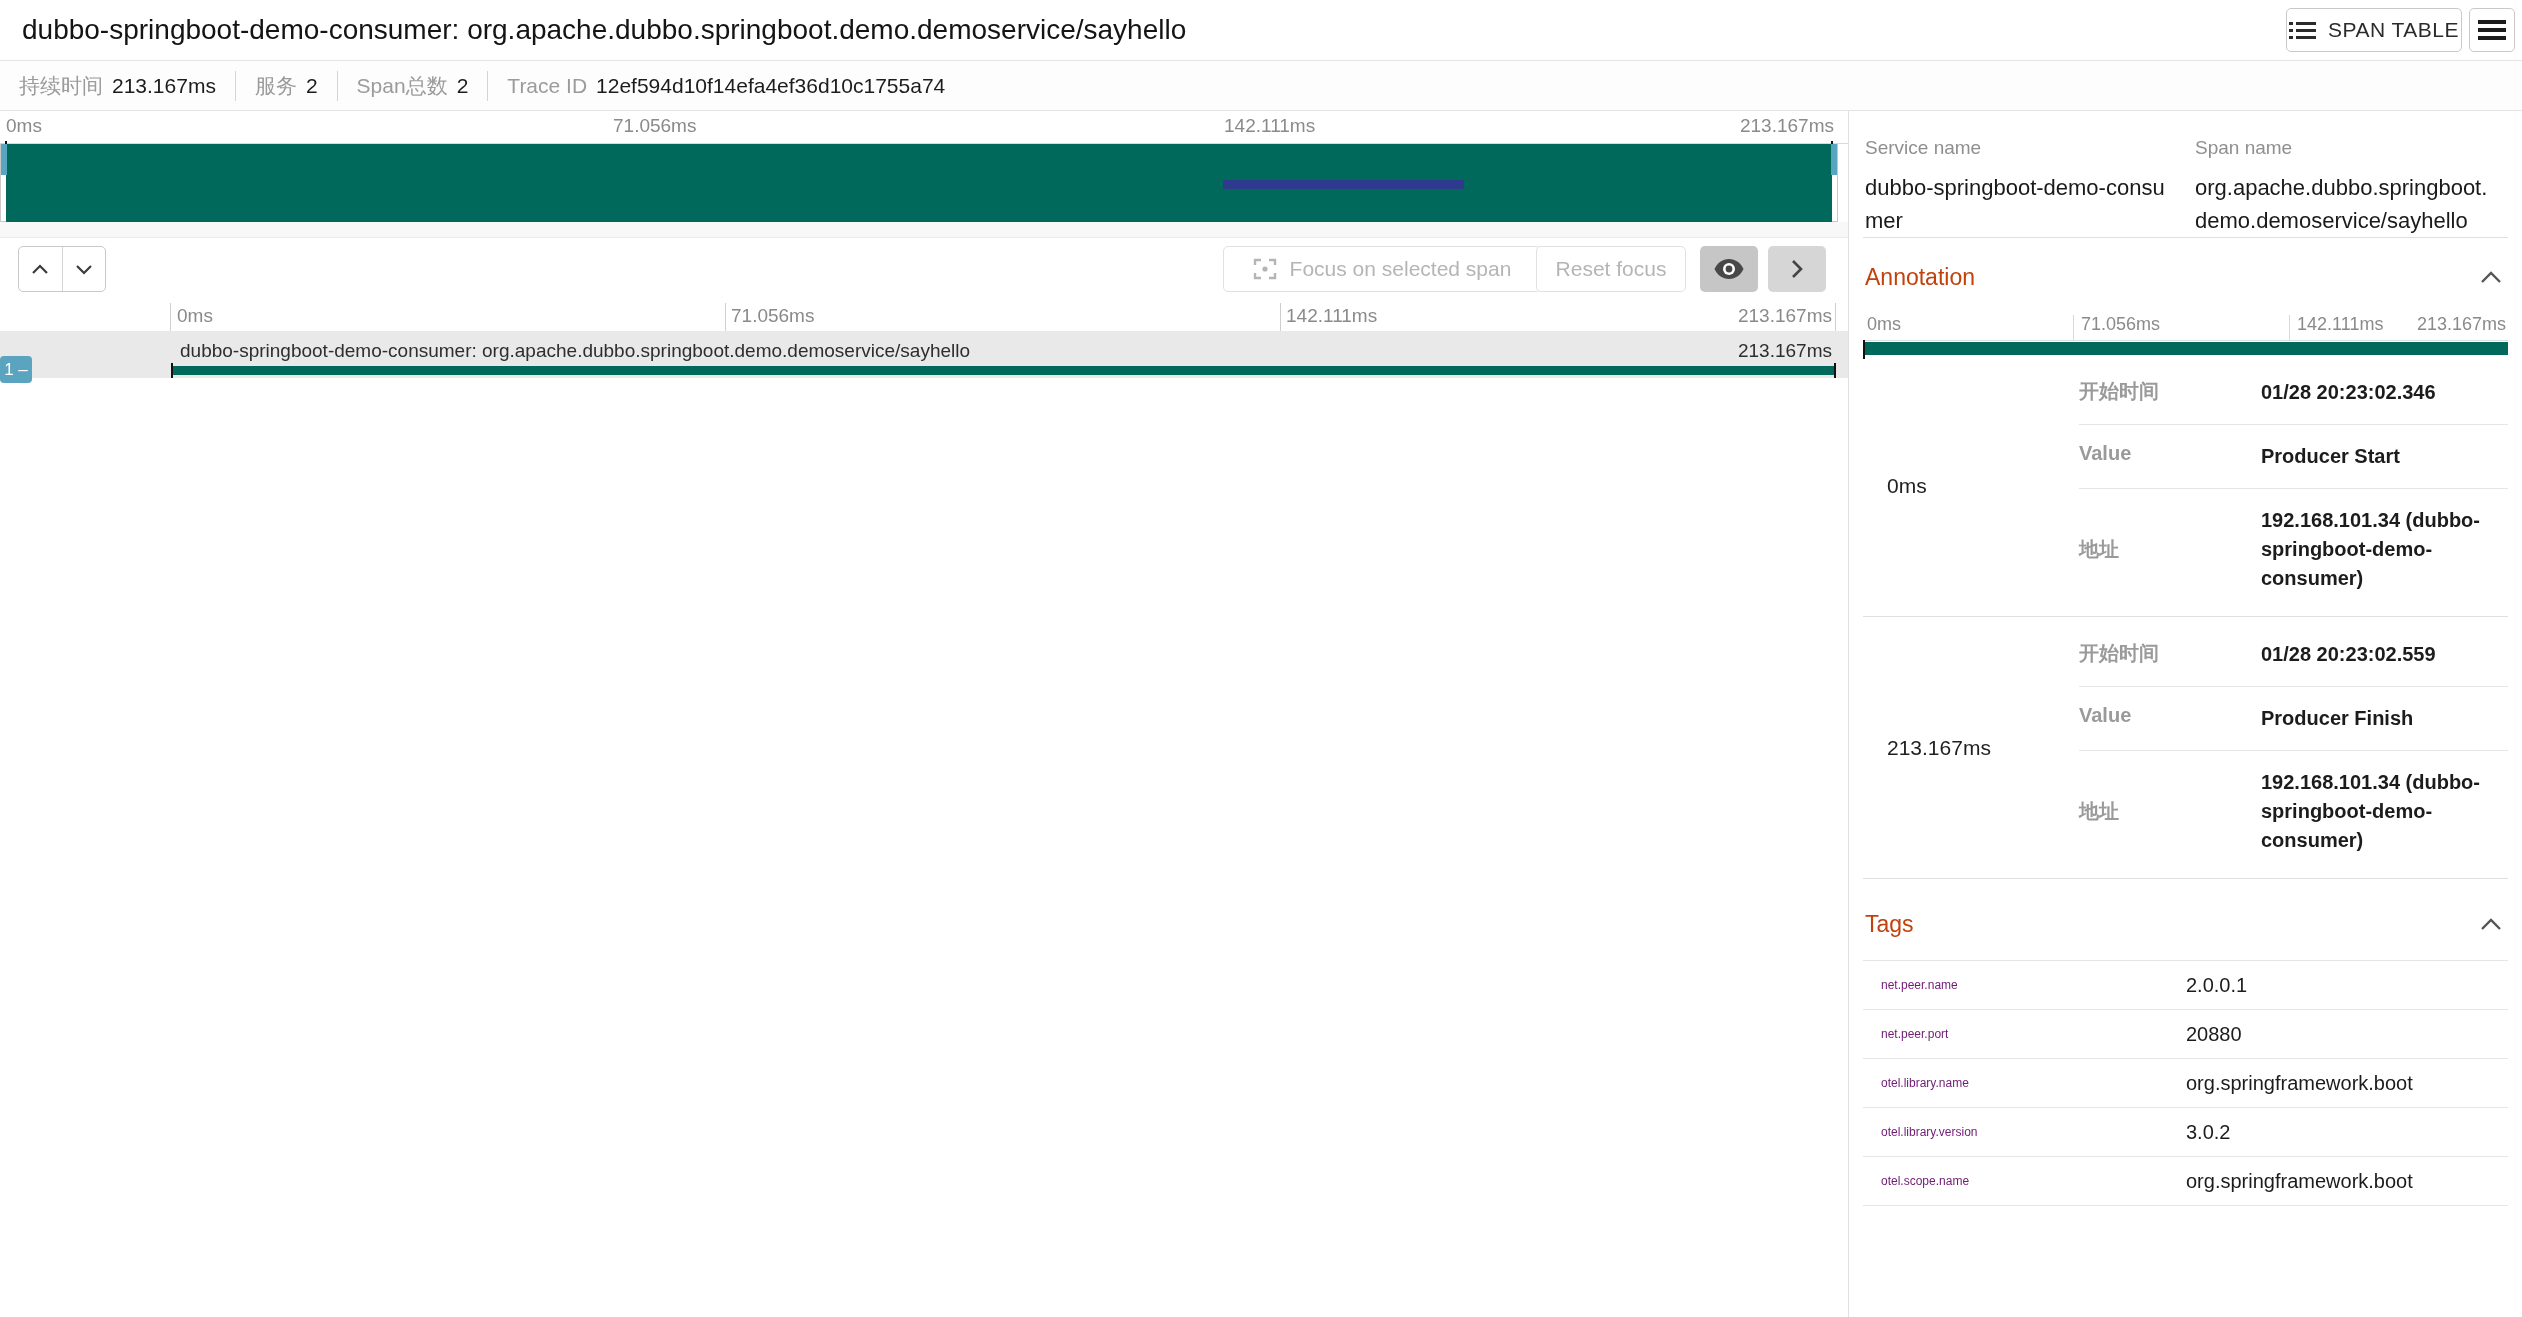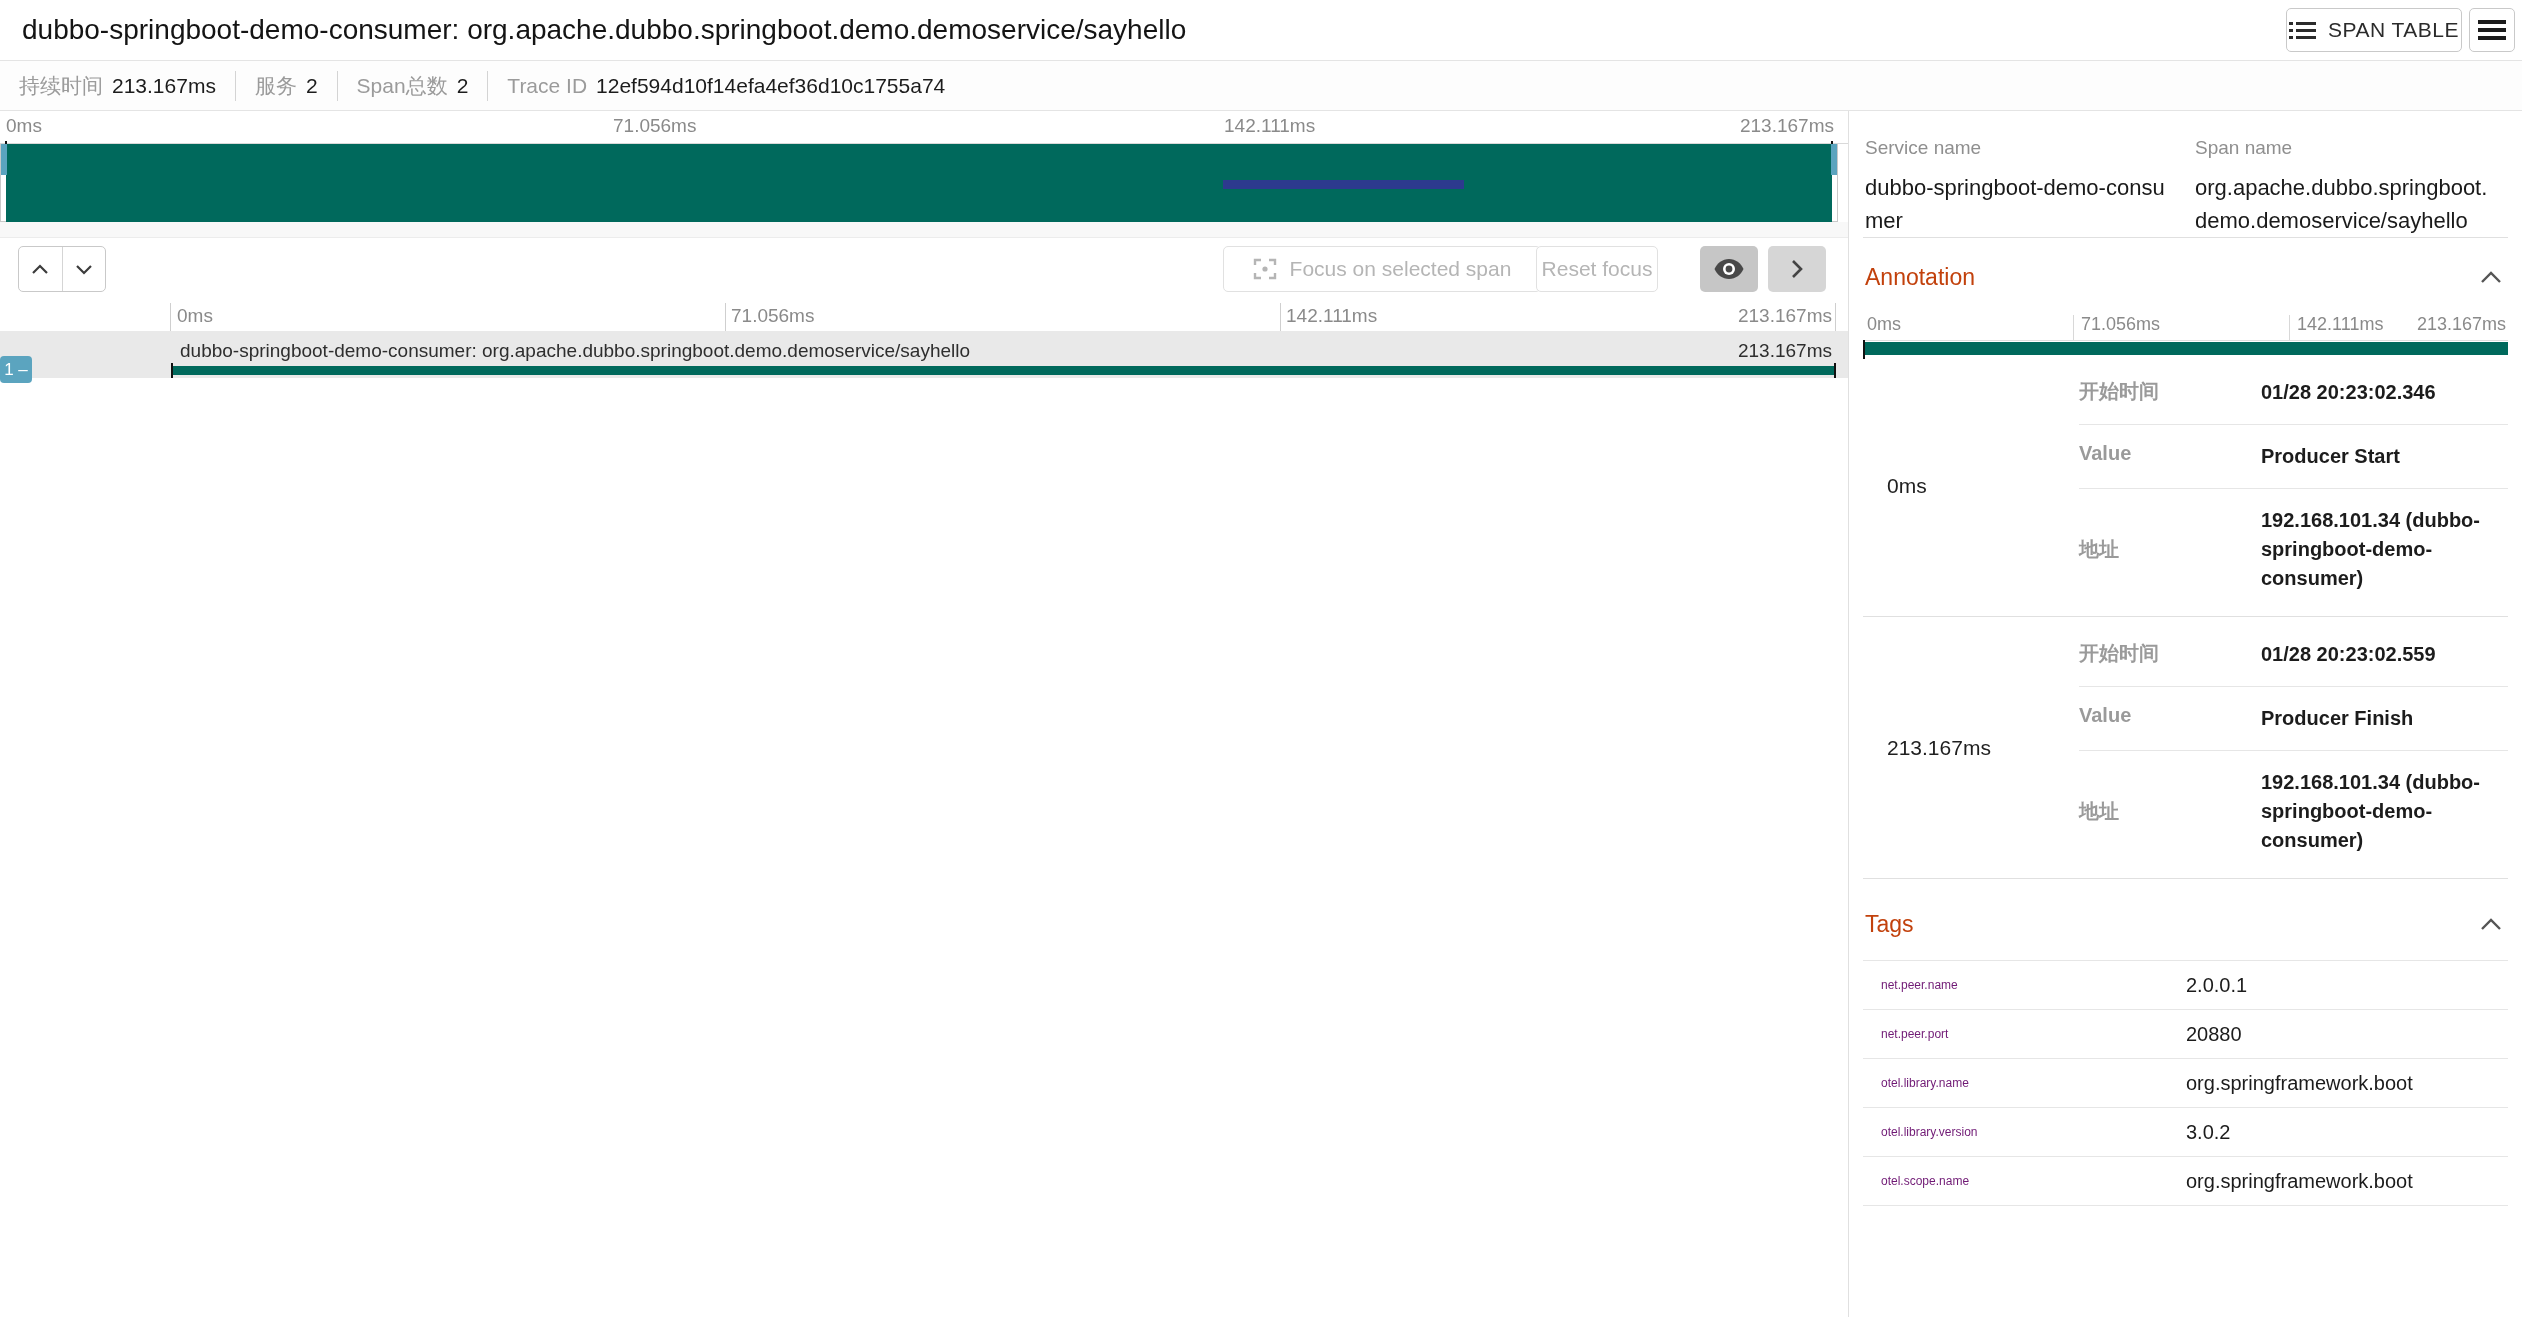--- a/index.html
+++ b/index.html
@@ -38,21 +38,21 @@
   .band { height:16px; background:#f8f8f8; border-bottom:1px solid #ececec; }
 
   
   .toolbar { position:relative; height:63px; background:#fff; }
   .nav-split { position:absolute; left:18px; top:8px; width:88px; height:46px; border:1px solid #c9c9c9; border-radius:5px; display:flex; background:#fff; }
   .nav-cell { flex:1; display:flex; align-items:center; justify-content:center; cursor:pointer; }
   .nav-cell + .nav-cell { border-left:1px solid #d5d5d5; }
   .btn-disabled { position:absolute; top:8px; height:46px; border:1px solid #e1e1e1; border-radius:5px; background:#fff;
     color:#b5b5b5; font-size:21px; display:flex; align-items:center; justify-content:center; gap:13px; }
   .focus-btn { left:1176px; width:318px;margin-left:47px; }
-  .reset-btn { left:1536px; width:122px;justify-content:center; }
+  .reset-btn { left:1536px; width:150px;justify-content:center; }
   .icon-btn { position:absolute; top:8px; width:58px; height:46px; border:none; border-radius:5px; display:flex; align-items:center; justify-content:center; cursor:pointer; }
   .eye-btn { left:1700px; background:#c6c6c6; }
   .next-btn { left:1768px; background:#d6d6d6; }
 
   
   .ruler { position:relative; height:30px; background:#fff; font-size:19px; color:#8a8a8a; }
   .ruler span { position:absolute; bottom:4px; white-space:nowrap; }
   .ruler .vline { position:absolute; top:2px; bottom:0; width:1px; background:#cfcfcf; }
   .srow { position:relative; height:47px; }
   .srow.selected { background:#e9e9e9; }

